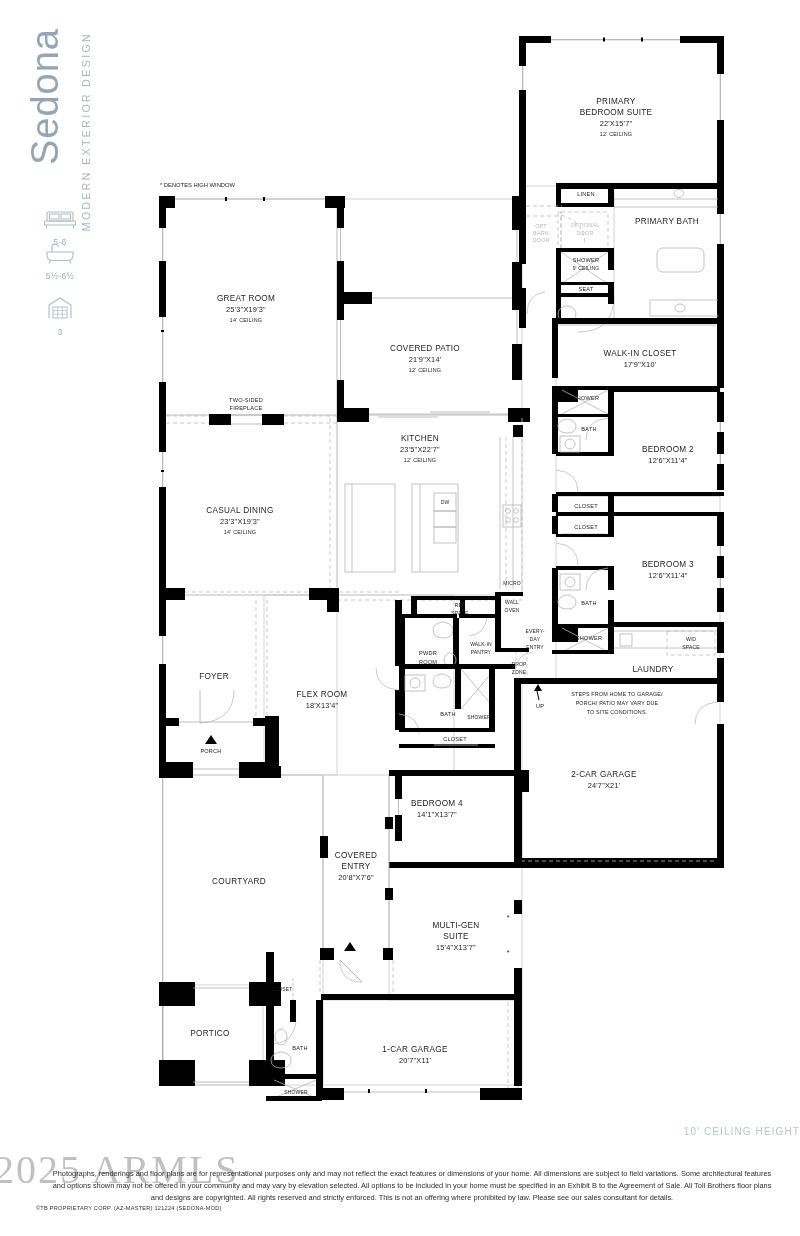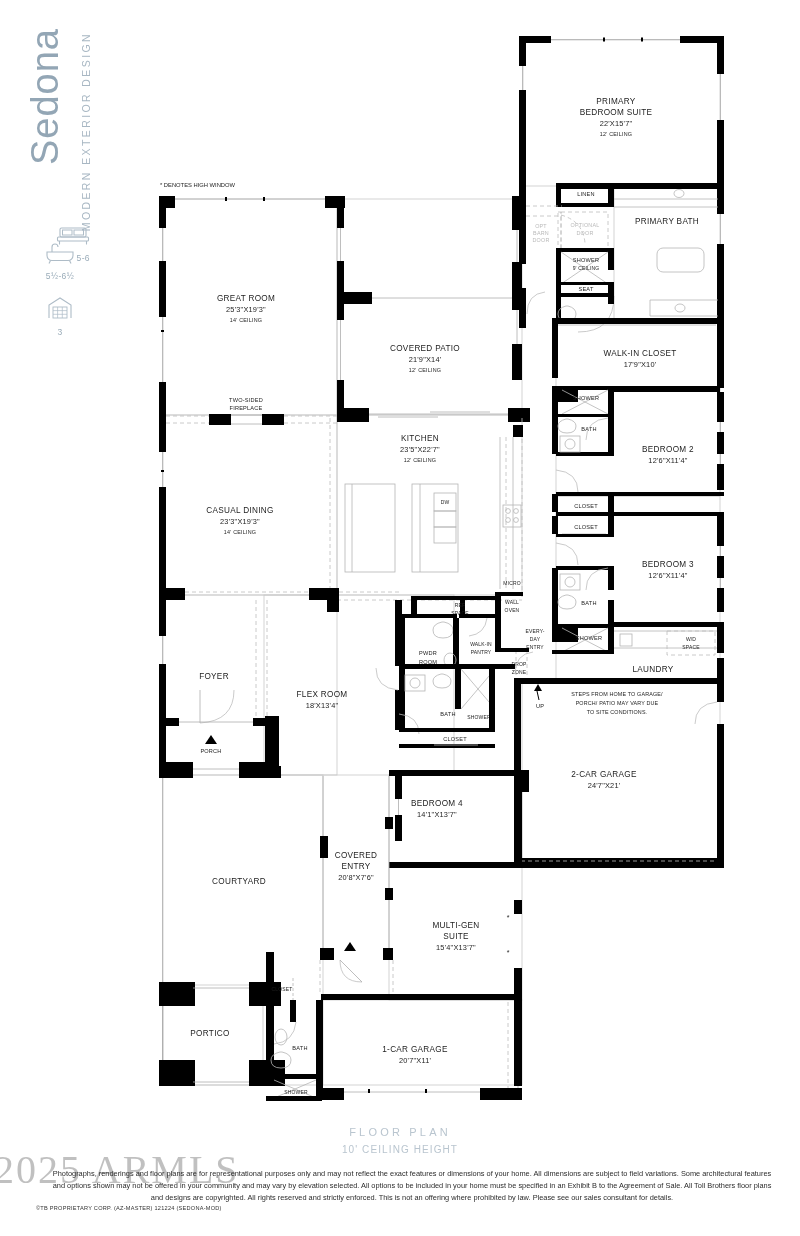--- a/index.html
+++ b/index.html
@@ -18,35 +18,35 @@
   }
   .brand-sub{
     position:absolute;left:80px;top:32px;
     font-size:10.5px;letter-spacing:2.4px;color:#a8b7c3;
     writing-mode:vertical-rl;transform:rotate(180deg);
     white-space:nowrap;
   }
   .spec{position:absolute;left:30px;width:60px;text-align:center;color:#9fb0bc;}
   .spec .glyph{display:block;height:30px;}
   .spec .val{display:block;font-size:8.5px;letter-spacing:.4px;margin-top:2px;color:#9aacb9;}
-  #spec-beds{top:221px;text-align:right;}
+  #spec-beds{top:205px;}
   #spec-baths{top:239px;}
   #spec-garage{top:295px;}
 
   
   #plan{position:absolute;left:0;top:0;width:680px;height:1130px;}
   #plan svg{display:block;}
 
   
   #fp-title{
     position:absolute;left:0;right:0;top:1126px;text-align:center;
     color:#b9c5cf;
   }
   #fp-title .t1{font-size:11px;letter-spacing:3.2px;}
-  #fp-title .t2{font-size:10px;letter-spacing:1.1px;margin-top:6px;}
+  #fp-title .t2{font-size:10px;letter-spacing:1.1px;margin-top:0;text-align:right;}
 
   #disclaimer{
     position:absolute;left:47px;top:1168px;width:730px;
     font-size:7.4px;line-height:1.62;color:#2b2b2b;text-align:center;
   }
   #copyline{
     position:absolute;left:36px;top:1205px;width:400px;
     font-size:5.6px;letter-spacing:.25px;color:#333;
   }
   #watermark{
@@ -655,19 +655,18 @@
     <rect class="wall" x="480" y="1088" width="42" height="12"></rect>
     <line class="thin2" x1="344" y1="1092" x2="480" y2="1092"></line>
     <rect class="wall" x="368" y="1089" width="2" height="4"></rect>
     <rect class="wall" x="425" y="1089" width="2" height="4"></rect>
   </g>
 
 </svg>
 </div>
 
 <div id="fp-title">
-  <div class="t1">FLOOR PLAN</div>
   <div class="t2">10' CEILING HEIGHT</div>
 </div>
 
 <div id="watermark">2025 ARMLS</div>
 <div id="disclaimer">Photographs, renderings and floor plans are for representational purposes only and may not reflect the exact features or dimensions of your home. All dimensions are subject to field variations. Some architectural features and options shown may not be offered in your community and may vary by elevation selected. All options to be included in your home must be specified in an Exhibit B to the Agreement of Sale. All Toll Brothers floor plans and designs are copyrighted. All rights reserved and strictly enforced. This is not an offering where prohibited by law. Please see our sales consultant for details.</div>
 <div id="copyline">©TB PROPRIETARY CORP. (AZ-MASTER) 121224 (SEDONA-MOD)</div>
 
 </body></html>

